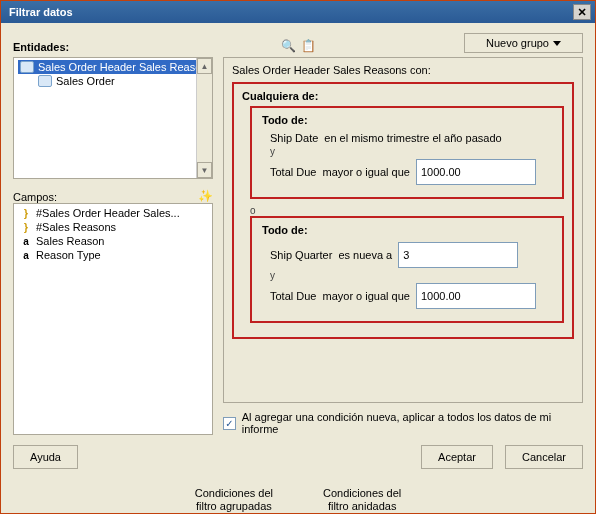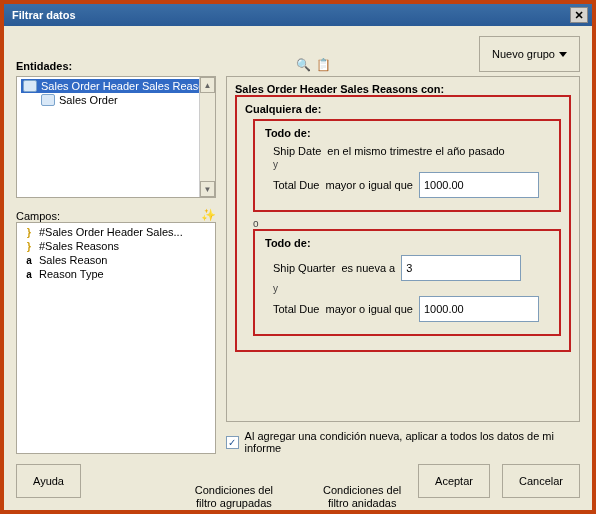--- a/index.html
+++ b/index.html
@@ -1,51 +1,51 @@
 <!DOCTYPE html>
 <html><head>
 <meta charset="utf-8">
 <style>
 * { box-sizing: border-box; font-family: Tahoma, Arial, sans-serif; font-size: 11px; }
 body { margin: 0; padding: 0; background: #fff; }
-.container { width: 596px; height: 514px; border: 4px solid #c2410c; position: relative; background: #fef9c3; }
+.container { width: 596px; height: 514px; border: 1px solid #c2410c; position: relative; background: #fef9c3; }
 .titlebar { height: 22px; background: linear-gradient(#3b6ea5,#2a5a95); color: #fff; display: flex; align-items: center; padding: 0 4px 0 8px; font-weight: bold; }
 .titlebar .spacer { flex: 1; }
 .close-btn { width: 18px; height: 16px; background: #d6d3ce; border: 1px solid #888; color: #000; display: flex; align-items: center; justify-content: center; font-family: Arial; font-size: 10px; font-weight: bold; cursor: pointer; }
 .dialog-body { position: absolute; top: 22px; left: 0; right: 0; bottom: 0; background: #ece9d8; padding: 10px 12px 12px 12px; }
 .top-row { display: flex; align-items: flex-end; margin-bottom: 2px; }
 .ent-label { flex: 1; font-weight: bold; }
 .ent-icons { display: flex; gap: 6px; margin-right: 8px; }
 .icon-sm { width: 14px; height: 14px; display: inline-flex; align-items: center; justify-content: center; font-size: 12px; }
-.nuevo-btn { height: 36px; padding: 0 12px; background: #ece9d8; border: 1px solid #aca899; display: flex; align-items: center; gap: 4px; cursor: pointer; }
+.nuevo-btn { height: 20px; padding: 0 21px; background: #ece9d8; border: 1px solid #aca899; display: flex; align-items: center; gap: 4px; cursor: pointer; }
 .chev-down { width: 0; height: 0; border-left: 4px solid transparent; border-right: 4px solid transparent; border-top: 5px solid #000; }
 .main-flex { display: flex; gap: 10px; margin-top: 4px; height: 378px; }
 .left-col { width: 200px; display: flex; flex-direction: column; }
 .treebox { height: 122px; background: #fff; border: 1px solid #aca899; overflow: auto; padding: 2px 0 2px 4px; position: relative; }
 .tree-row { display: flex; align-items: center; padding: 1px 2px; gap: 4px; }
 .tree-row.sel { background: #316ac5; color: #fff; }
 .tree-icon { width: 14px; height: 12px; background: #d9e8f7; border: 1px solid #7aa3cc; border-radius: 2px; }
 .fields-head { margin-top: 10px; display: flex; align-items: flex-end; justify-content: center; }
 .fields-head .spacer { flex: 1; }
 .fieldsbox { flex: 1; background: #fff; border: 1px solid #aca899; overflow: auto; padding: 2px 0 2px 4px; }
 .f-row { display: flex; align-items: center; gap: 4px; padding: 1px 2px; }
 .f-ico { width: 12px; height: 12px; display: inline-flex; align-items: center; justify-content: center; font-size: 10px; font-weight: bold; }
 .right-col { flex: 1; display: flex; flex-direction: column; }
 .cond-panel { flex: 1; border: 1px solid #aca899; background: #ece9d8; padding: 6px 8px 8px 8px; overflow: hidden; position: relative; }
-.cond-header { font-weight: bold; }
+.cond-header { font-weight: normal; margin-bottom: 6px; }
 .red-outer { border: 2px solid #c02020; padding: 6px 8px 8px 8px; position: relative; }
 .grp-label { font-weight: bold; margin-bottom: 4px; }
 .red-inner { border: 2px solid #c02020; padding: 6px 10px 10px 10px; margin-left: 8px; margin-bottom: 6px; position: relative; }
 .cond-line { display: flex; align-items: center; gap: 6px; padding: 2px 0 2px 8px; white-space: nowrap; }
 .tiny-op { font-size: 10px; color: #444; padding-left: 8px; }
 .val-input { border: 1px solid #7f9db9; background: #fff; height: 26px; padding: 0 4px; width: 120px; }
 .checkbox-row { display: flex; align-items: center; gap: 6px; margin-top: 8px; }
 .chk { width: 13px; height: 13px; background: #fff; border: 1px solid #7f9db9; display: inline-flex; align-items: center; justify-content: center; font-size: 10px; color: #2a5a95; }
 .footer-btns { margin-top: 10px; display: flex; align-items: center; }
-.btn { height: 34px; padding: 0 16px; background: #ece9d8; border: 1px solid #aca899; cursor: pointer; display: flex; align-items: center; justify-content: center; }
+.btn { height: 24px; padding: 0 16px; background: #ece9d8; border: 1px solid #aca899; cursor: pointer; display: flex; align-items: center; justify-content: center; }
 .footer-btns .spacer { flex: 1; }
 .annot-row { position: absolute; left: 0; right: 0; bottom: 0; display: flex; justify-content: center; gap: 50px; }
 .annot { text-align: center; font-size: 11px; color: #000; line-height: 1.2; }
 .scrollbar { position: absolute; right: 0; top: 0; bottom: 0; width: 16px; background: #ece9d8; border-left: 1px solid #ccc; display: flex; flex-direction: column; justify-content: space-between; }
 .sb-btn { height: 16px; background: #ece9d8; border: 1px solid #aca899; display: flex; align-items: center; justify-content: center; font-size: 8px; color: #666; }
 </style>
 </head>
 <body>
 
 <div class="container">

